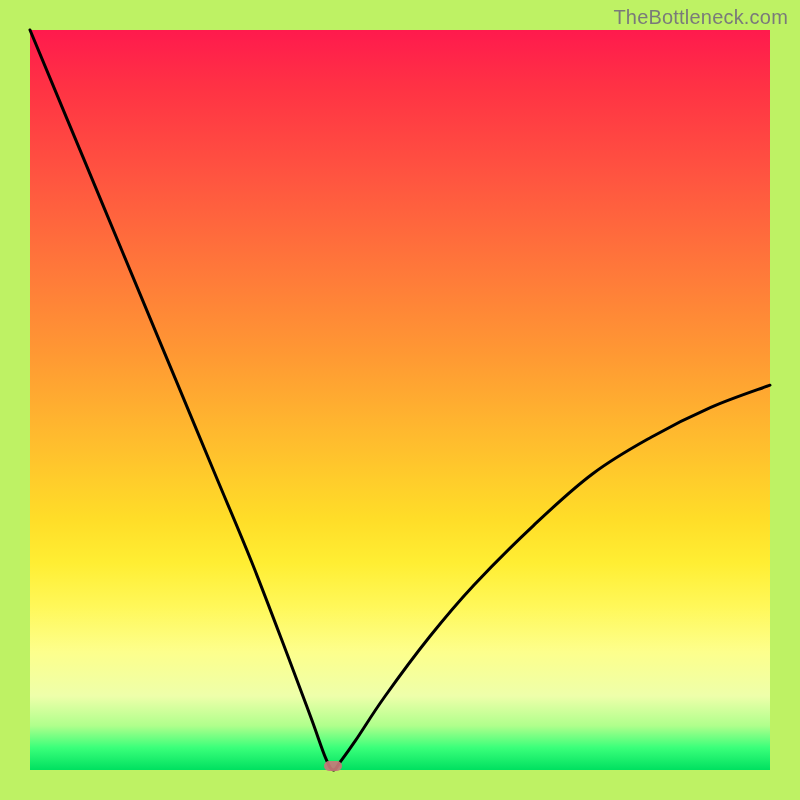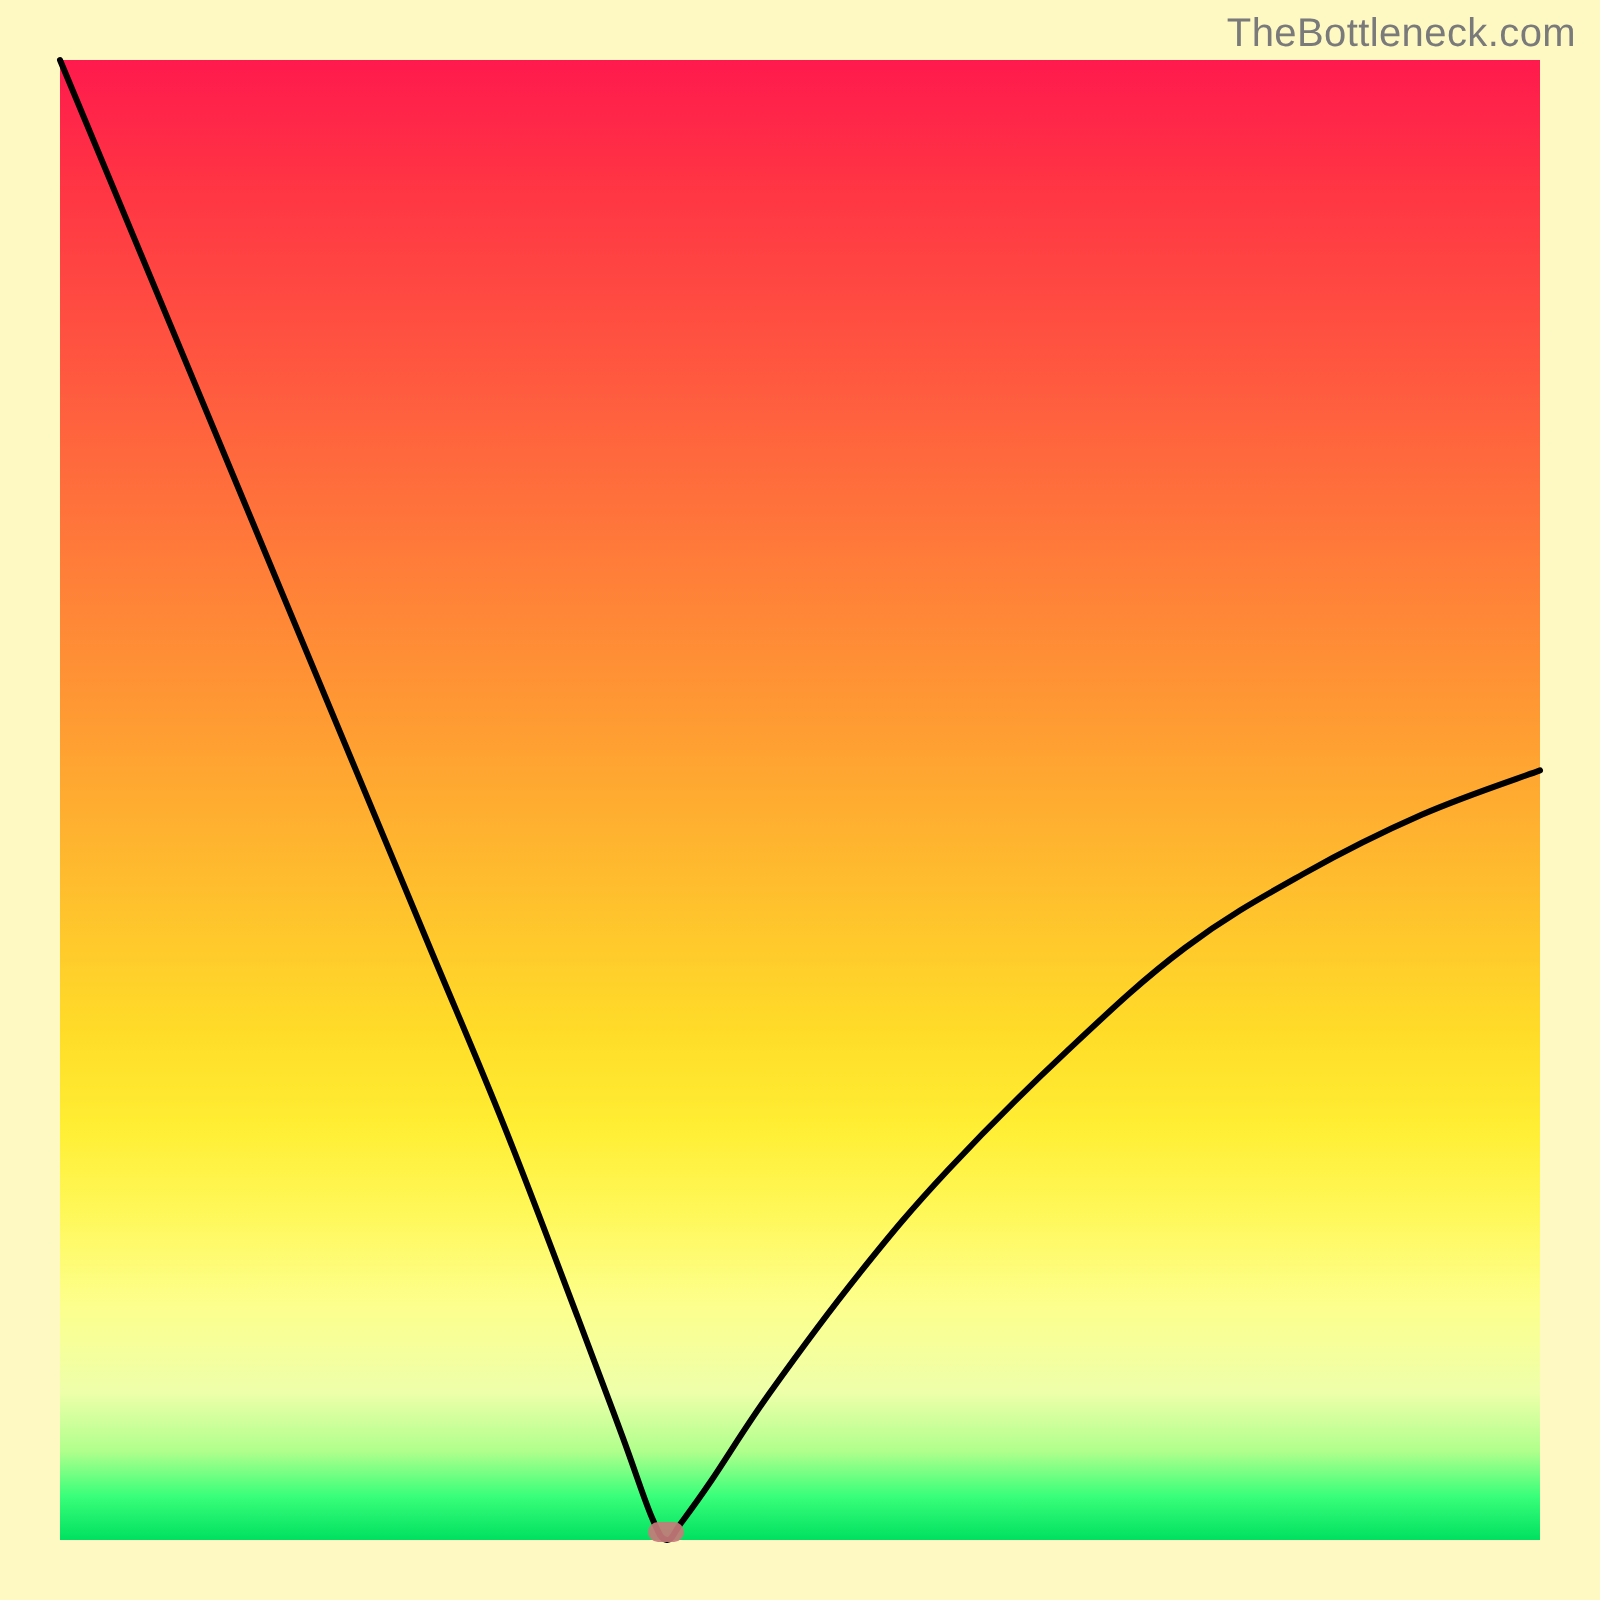--- a/index.html
+++ b/index.html
@@ -10,21 +10,21 @@
     background: #000;
     overflow: hidden;
     font-family: Arial, Helvetica, sans-serif;
   }
   .frame {
     position: absolute;
     left: 0;
     top: 0;
     width: 800px;
     height: 800px;
-    background: #fef9c3;
+    background: #bef264;
   }
   .plot-area {
     position: absolute;
     left: 30px;
     top: 30px;
     width: 740px;
     height: 740px;
     
     background: linear-gradient(to bottom,
       #ff1a4d 0%,

